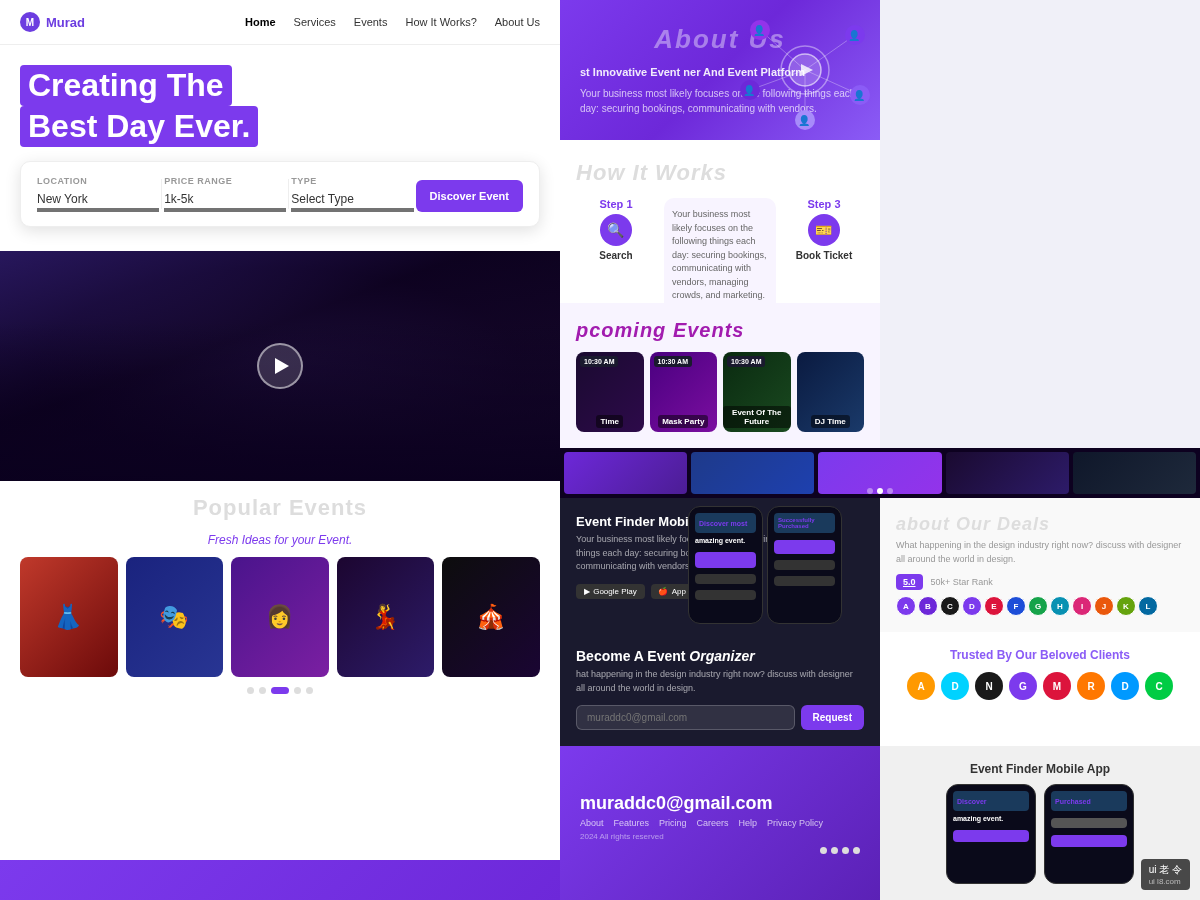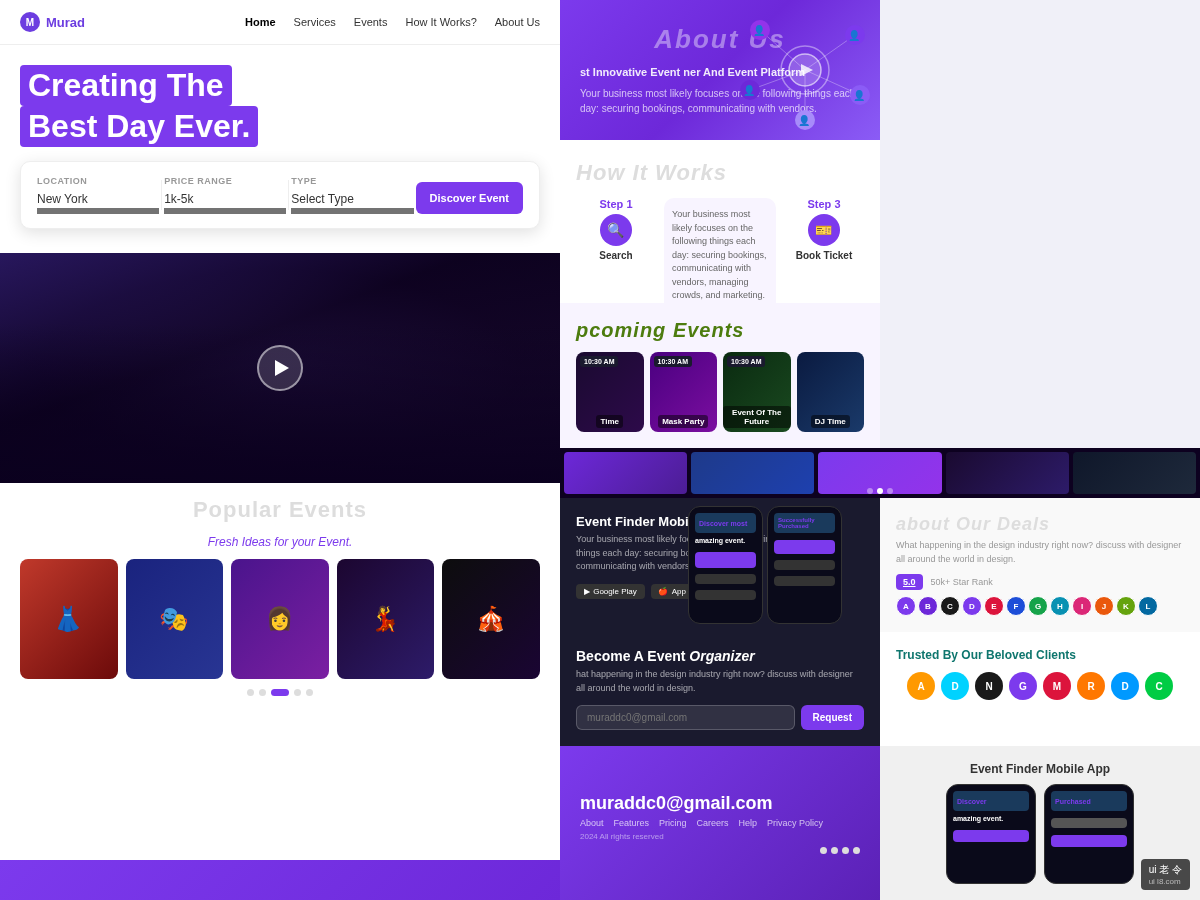--- a/index.html
+++ b/index.html
@@ -115,21 +115,21 @@
     }
     .search-field label {
       font-size: 9px;
       text-transform: uppercase;
       color: #999;
       font-weight: 600;
       letter-spacing: 0.5px;
     }
     .search-field select, .search-field input {
       border: none;
-      border-bottom: 6px solid #737373;
+      border-bottom: 4px solid #737373;
       font-size: 12px;
       color: #333;
       background: transparent;
       outline: none;
       padding: 2px 0;
       appearance: none;
       cursor: pointer;
     }
     .search-divider {
       width: 1px;
@@ -603,22 +603,23 @@
     }
 
     
     .trusted-section {
       background: #fff;
       padding: 16px;
     }
     .trusted-title {
       font-size: 12px;
       font-weight: 700;
-      color: #0f766e;
+      color: #8b5cf6;
       margin-bottom: 10px;
+      text-align: center;
     }
     .client-logos {
       display: flex;
       gap: 6px;
       align-items: center;
       justify-content: center;
       flex-wrap: wrap;
     }
     .client-logo {
       width: 28px;
@@ -993,21 +994,21 @@
         <div class="mini-avatar" style="background:#0891b2;">H</div>
         <div class="mini-avatar" style="background:#db2777;">I</div>
         <div class="mini-avatar" style="background:#ea580c;">J</div>
         <div class="mini-avatar" style="background:#65a30d;">K</div>
         <div class="mini-avatar" style="background:#0369a1;">L</div>
       </div>
     </div>
 
     <div class="upcoming-section cell">
       <div class="upcoming-title">
-        <span style="color:#4d7c0f;">pcoming Events</span>
+        <span style="color:#a21caf;">pcoming Events</span>
       </div>
       <div class="upcoming-events-row">
         <div class="upcoming-event-card e1">
           <div class="time-badge">10:30 AM</div>
           <div class="upcoming-event-inner">
             <span class="upcoming-event-label">Time</span>
           </div>
         </div>
         <div class="upcoming-event-card e2">
           <div class="time-badge">10:30 AM</div>

